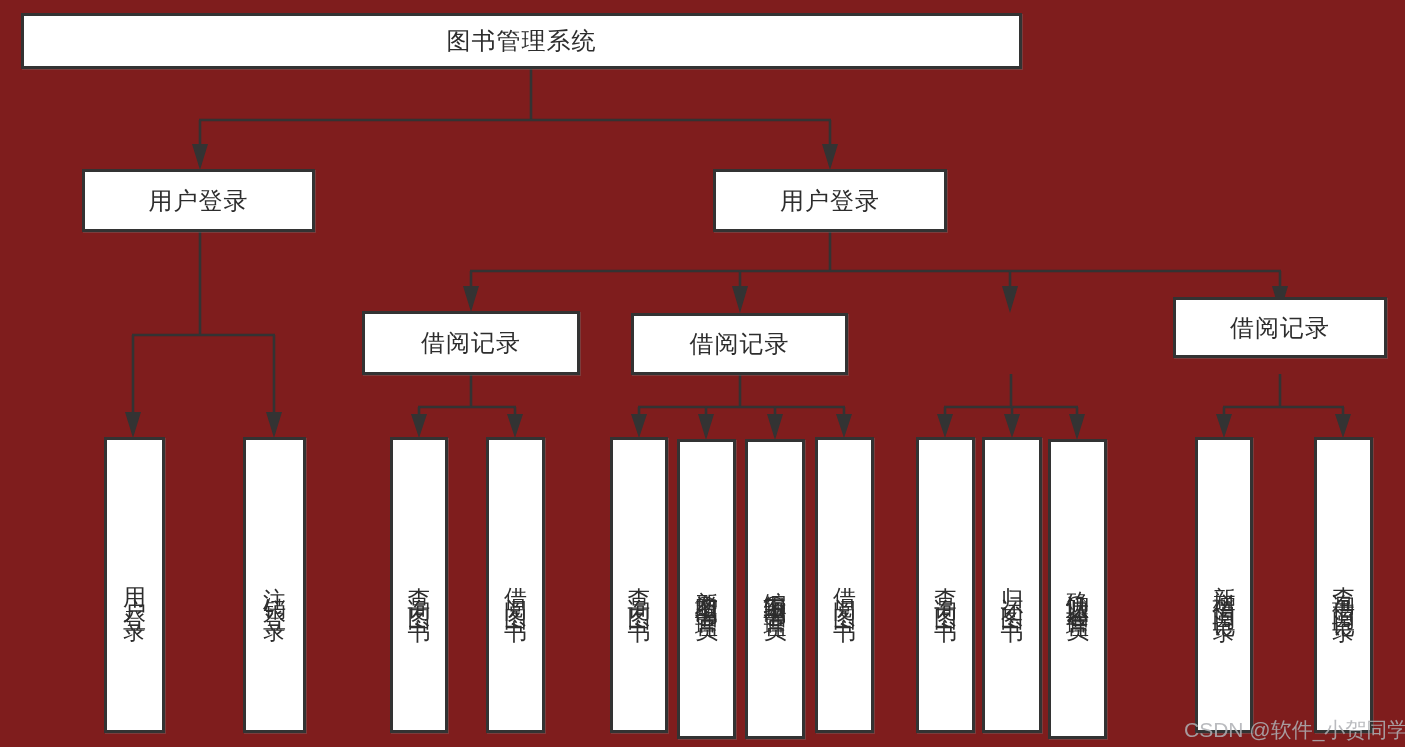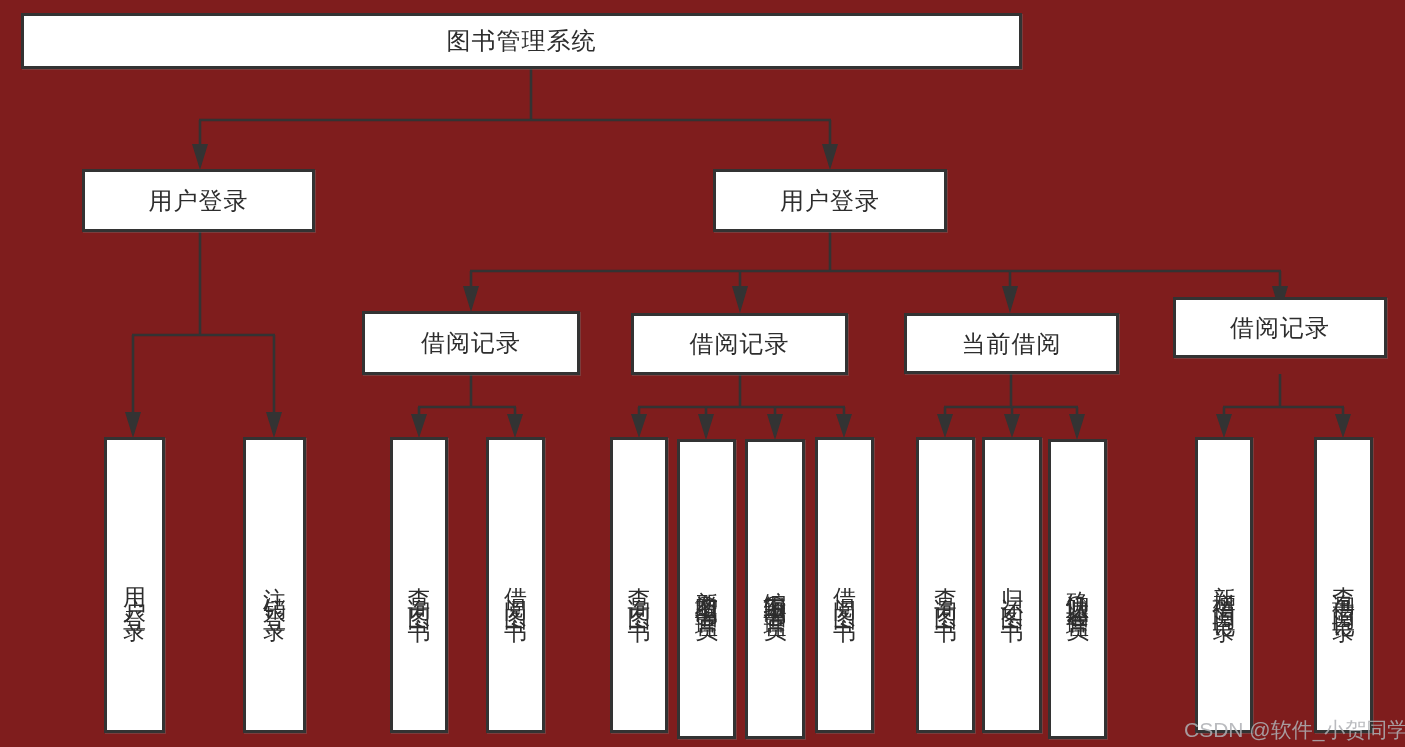--- a/index.html
+++ b/index.html
@@ -154,23 +154,20 @@
   <div class="node" style="left:713px;top:169px;width:234px;height:63px">
     <span class="hlabel">用户登录</span>
   </div>
 
   <div class="node" style="left:362px;top:311px;width:218px;height:64px">
     <span class="hlabel">借阅记录</span>
   </div>
   <div class="node" style="left:631px;top:313px;width:217px;height:62px">
     <span class="hlabel">借阅记录</span>
   </div>
-  <div class="node" style="left:904px;top:313px;width:215px;height:61px">
-    <span class="hlabel">当前借阅</span>
-  </div>
   <div class="node" style="left:1173px;top:297px;width:214px;height:61px">
     <span class="hlabel">借阅记录</span>
   </div>
 
   <div class="node" style="left:104px;top:437px;width:61px;height:296px">
     <span class="vlabel sp4">用户登录</span>
   </div>
   <div class="node" style="left:243px;top:437px;width:63px;height:296px">
     <span class="vlabel sp4">注销登录</span>
   </div>

